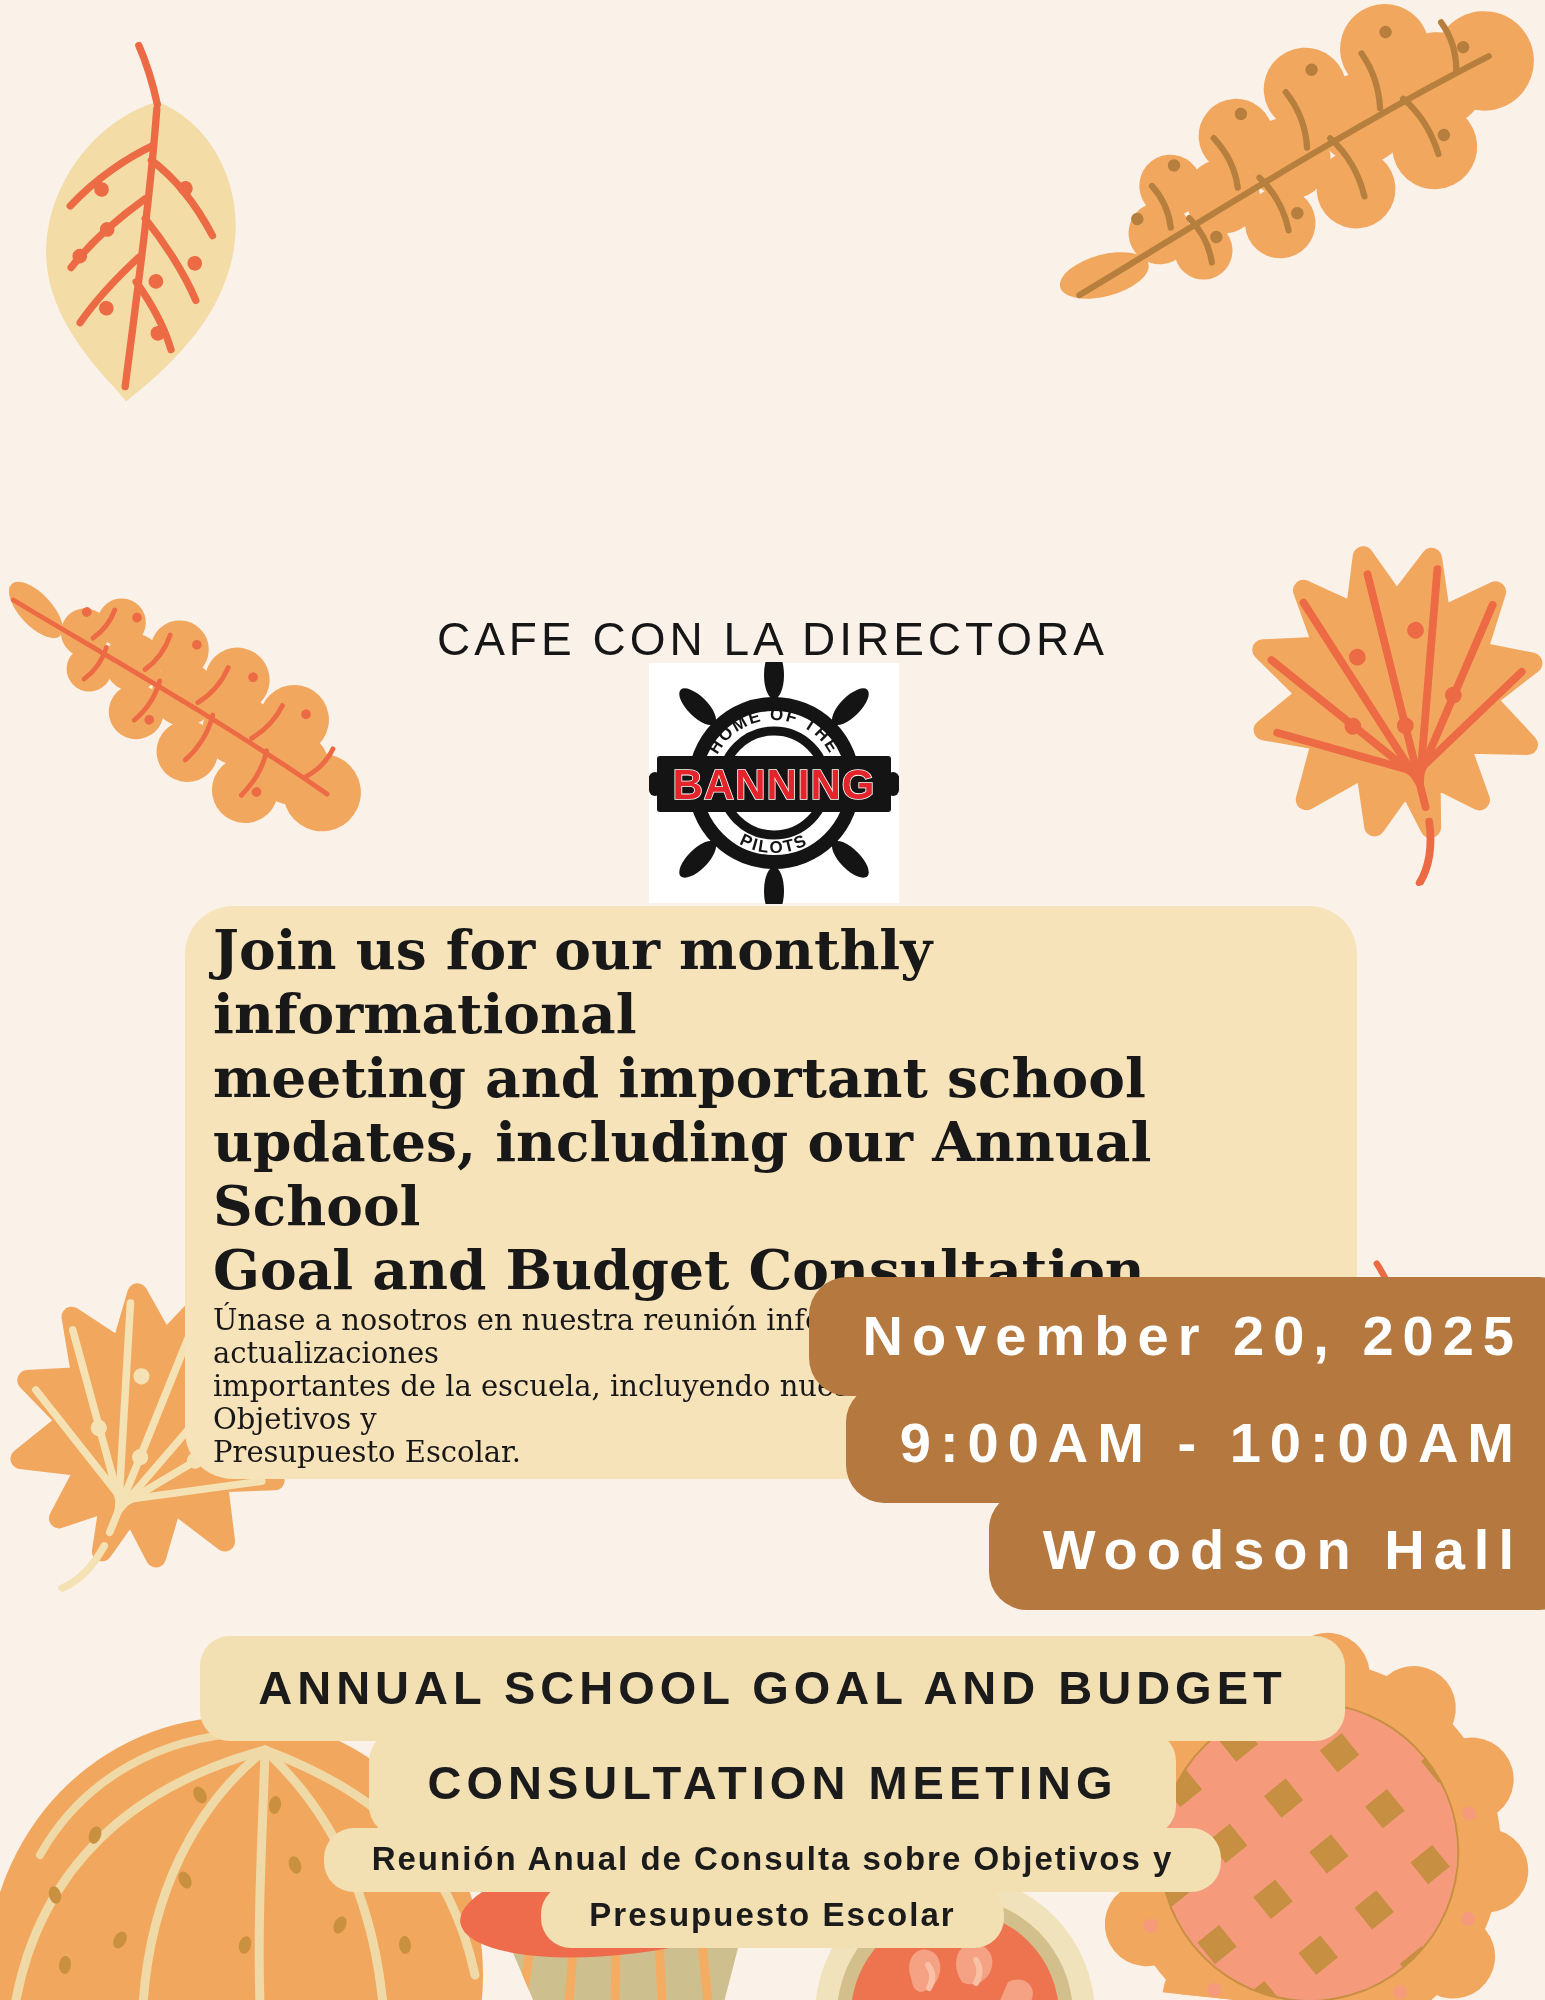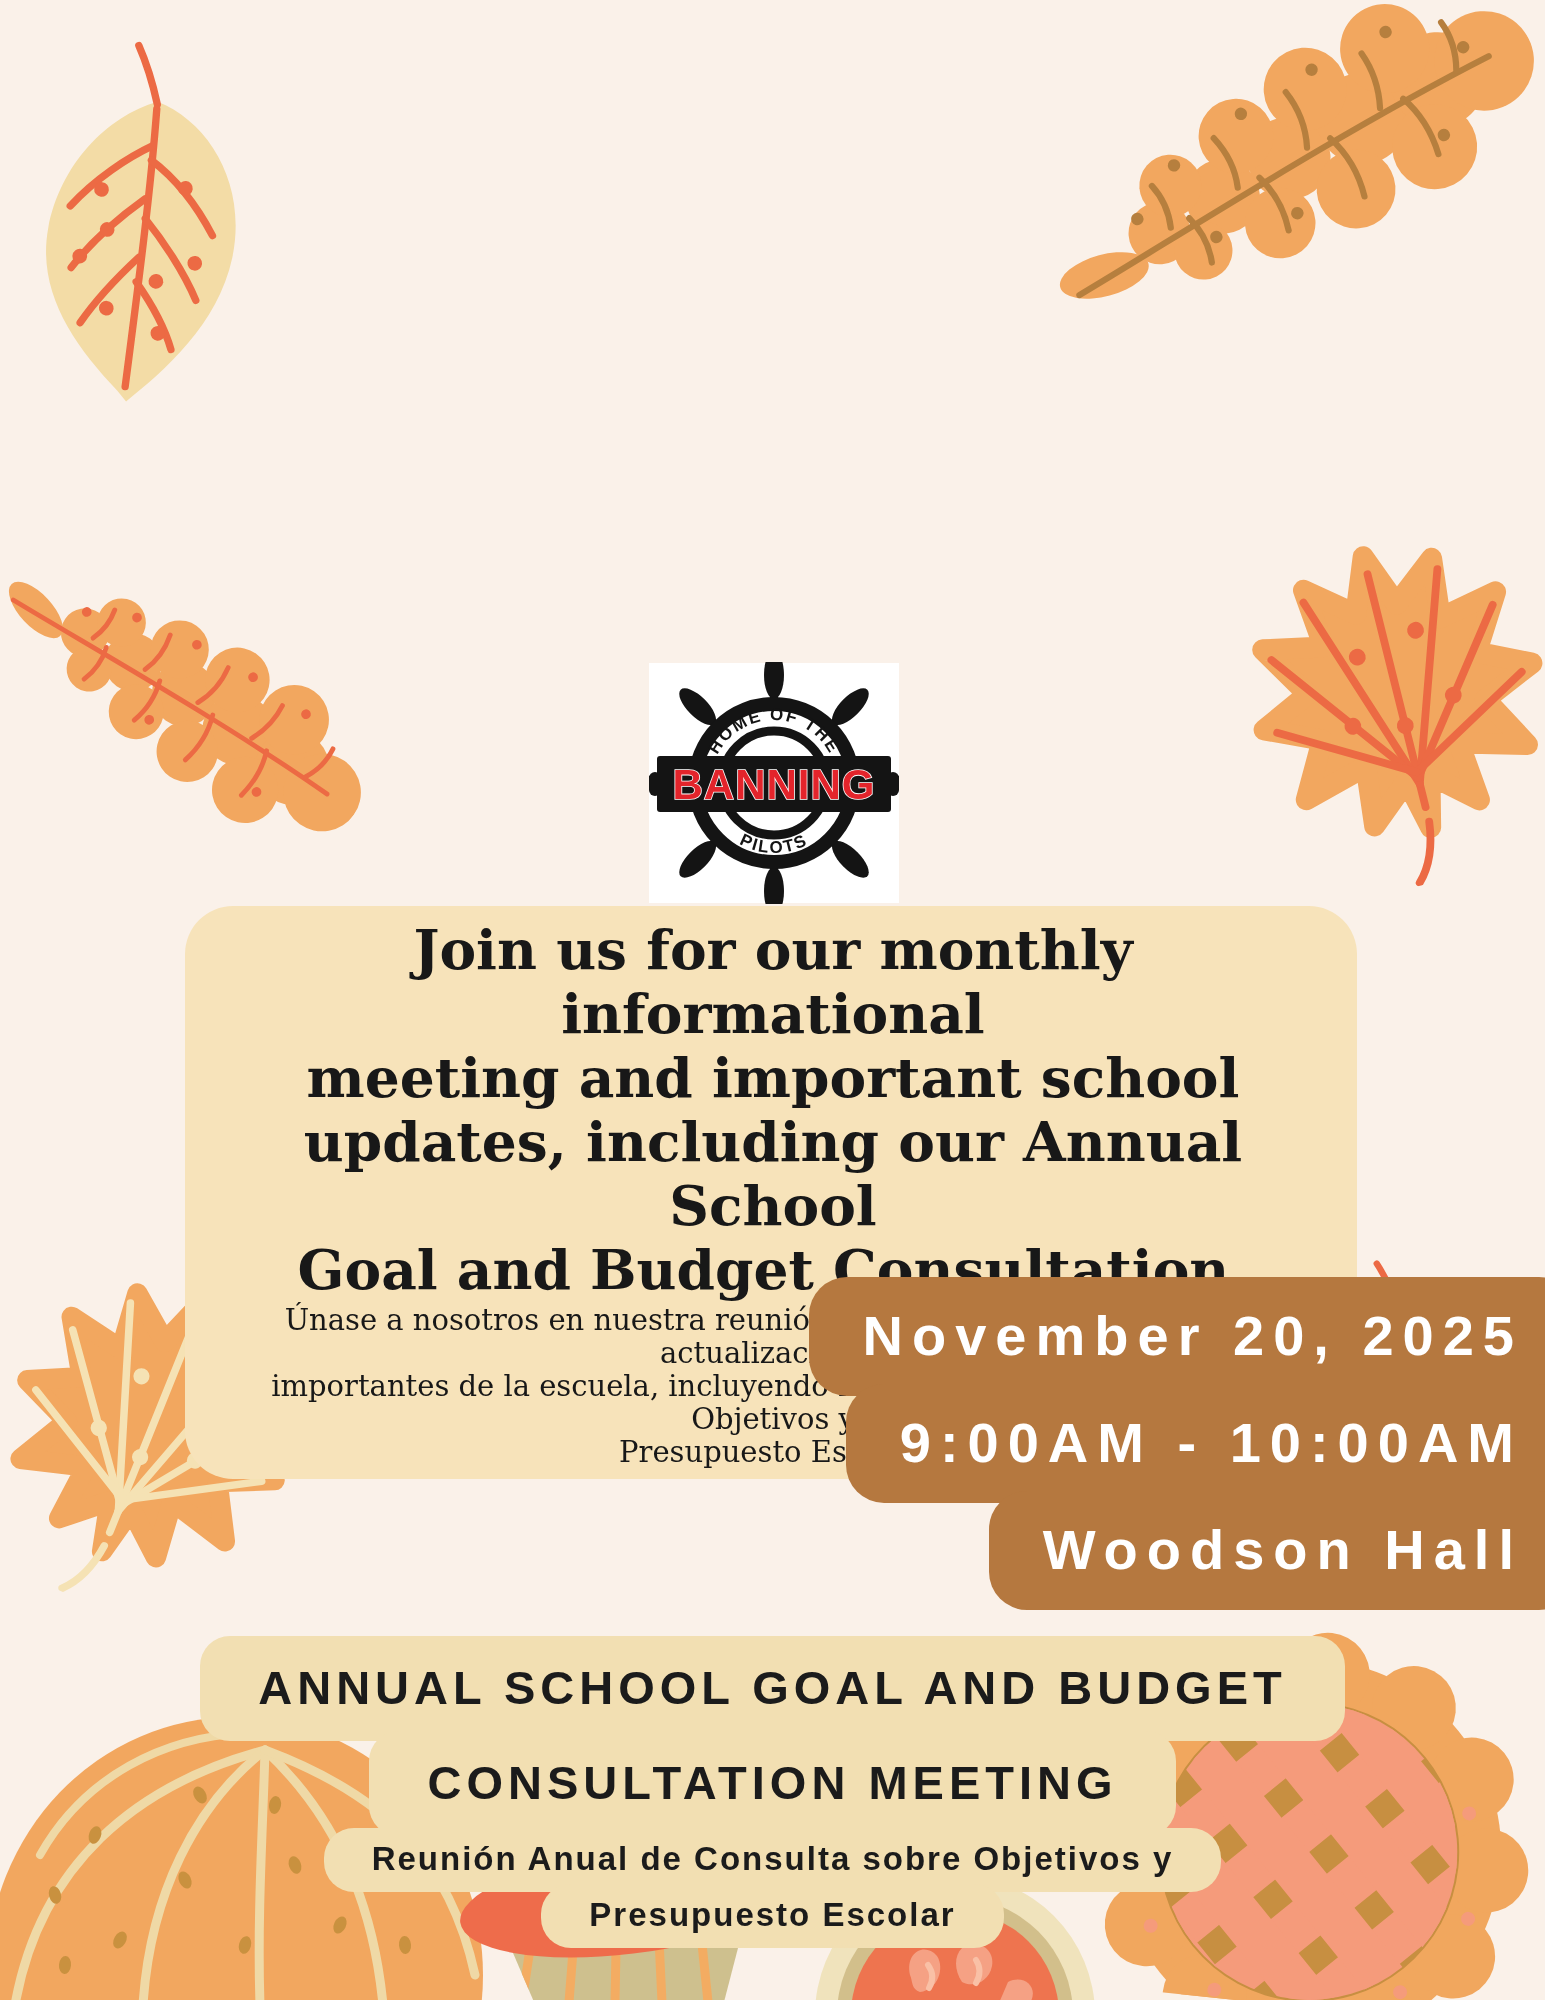--- a/index.html
+++ b/index.html
@@ -39,21 +39,21 @@
     font-size:46px;letter-spacing:4px;font-weight:400;
   }
 
   
   .logo{position:absolute;left:649px;top:662px;width:250px;height:242px;}
 
   
   .intro{
     position:absolute;left:185px;top:906px;width:1172px;
     background:#F7E3BA;border-radius:48px;
-    text-align:center;padding:12px 24px 10px 28px;
+    text-align:left;padding:12px 24px 10px 28px;
     box-sizing:border-box;color:#181818;
   }
   .intro-en{font-family:"DejaVu Serif", serif;font-weight:bold;font-size:55px;line-height:64px;}
   .intro-es{font-family:"DejaVu Serif", serif;font-weight:400;font-size:29px;line-height:33px;margin-top:2px;}
 
   
   .when{
     position:absolute;left:0;top:1277px;width:100%;
     display:flex;flex-direction:column;align-items:flex-end;margin-left:32px;
   }
@@ -342,20 +342,21 @@
       <path d="M152,78 C168,68 185,79 182,96 C179,112 163,118 152,112 C144,100 144,86 152,78 Z"></path>
       <path d="M198,112 C214,104 228,117 221,131 C214,145 196,144 189,133 Z"></path>
     </g>
     <g fill="none" stroke="#F9C0A6" stroke-width="6" stroke-linecap="round">
       <path d="M118,95 Q126,106 119,118"></path>
       <path d="M166,90 Q173,101 166,113"></path>
     </g>
   </svg>
 
 
+  <div class="subtitle">CAFE CON LA DIRECTORA</div>
 
   <svg class="logo" viewBox="0 0 250 240">
     <rect width="250" height="240" fill="#FFFFFF"></rect>
     <g fill="#141414" stroke="none">
       <g transform="rotate(0 125 120)">
           <rect x="121" y="-2" width="8" height="124" rx="4"></rect>
           <ellipse cx="125" cy="12" rx="10" ry="24"></ellipse>
         </g>
       <g transform="rotate(45 125 120)">
           <rect x="121" y="-2" width="8" height="124" rx="4"></rect>

